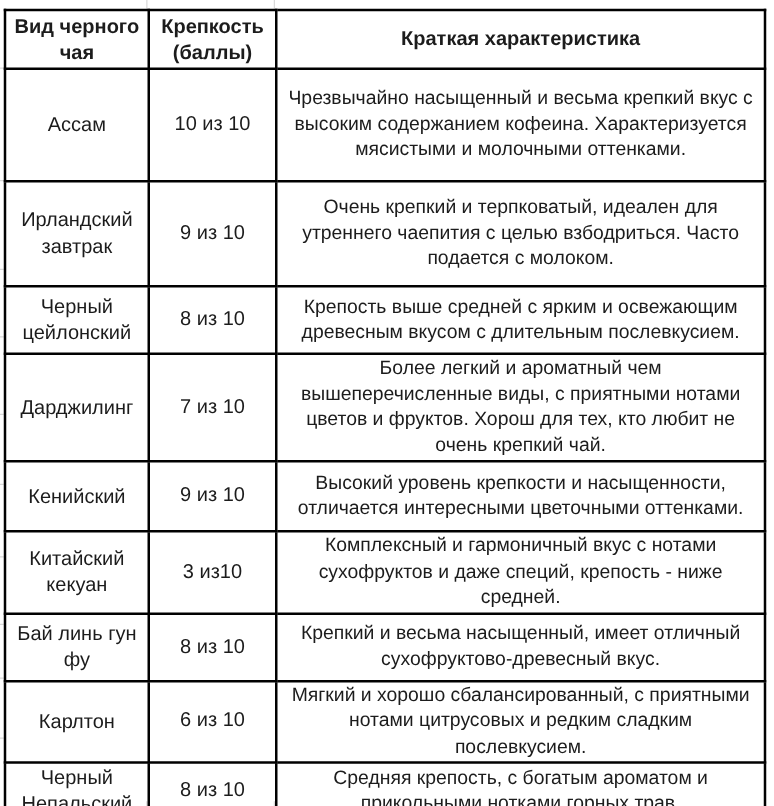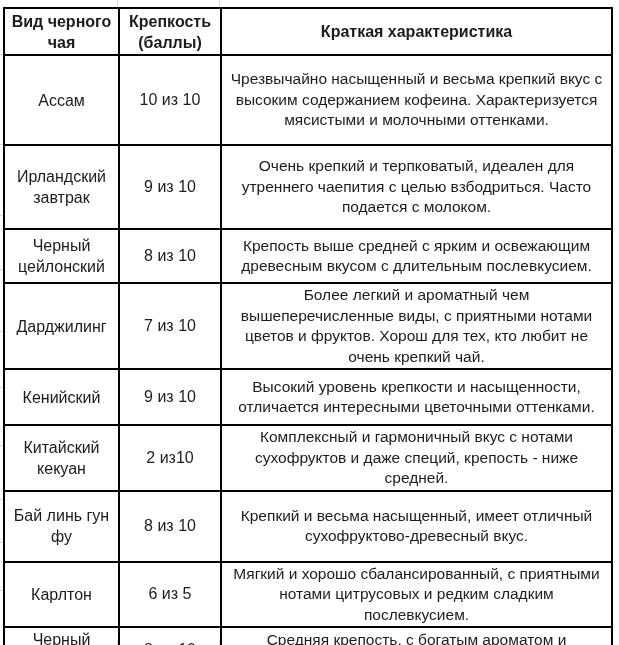--- a/index.html
+++ b/index.html
@@ -17,21 +17,21 @@
     text-align:center;vertical-align:middle;
     padding:1px 4px;overflow:hidden;
   }
   th.hdr{font-weight:bold;font-size:16px;line-height:21px;}
   td.name{font-weight:normal;font-size:16px;line-height:21px;}
   td.strength{font-size:16px;font-weight:normal;margin-left:36px;}
   td.desc{font-size:15.5px;line-height:20.5px;font-weight:normal;margin-top:27px;}
   
   tr.r0{height:47px;} tr.r1{height:90px;} tr.r2{height:84px;}
   tr.r3{height:54px;} tr.r4{height:62px;} tr.r5{height:56px;border-radius:26px;}
-  tr.r6{height:58px;} tr.r7{height:71px;} tr.r8{height:43px;}
+  tr.r6{height:58px;} tr.r7{height:54px;} tr.r8{height:43px;}
   tr.r9{height:36px;}
   
   .stub{position:absolute;background:#d9d9d9;}
 </style>
 </head>
 <body>
 
 <div class="stub" style="left:117px;top:0;width:1px;height:7px;"></div>
 <div class="stub" style="left:219px;top:0;width:1px;height:7px;"></div>
 <div class="stub" style="left:117px;top:641px;width:1px;height:4px;"></div>
@@ -80,31 +80,31 @@
       <td class="strength">7 из 10</td>
       <td class="desc">Более легкий и ароматный чем вышеперечисленные виды, с приятными нотами цветов и фруктов. Хорош для тех, кто любит не очень крепкий чай.</td>
     </tr>
     <tr class="r5">
       <td class="name">Кенийский</td>
       <td class="strength">9 из 10</td>
       <td class="desc">Высокий уровень крепкости и насыщенности, отличается интересными цветочными оттенками.</td>
     </tr>
     <tr class="r6">
       <td class="name">Китайский кекуан</td>
-      <td class="strength">2 из10</td>
+      <td class="strength">3 из10</td>
       <td class="desc">Комплексный и гармоничный вкус с нотами сухофруктов и даже специй, крепость - ниже средней.</td>
     </tr>
     <tr class="r7">
       <td class="name">Бай линь гун фу</td>
       <td class="strength">8 из 10</td>
       <td class="desc">Крепкий и весьма насыщенный, имеет отличный сухофруктово-древесный вкус.</td>
     </tr>
     <tr class="r8">
       <td class="name">Карлтон</td>
-      <td class="strength">6 из 5</td>
+      <td class="strength">6 из 10</td>
       <td class="desc">Мягкий и хорошо сбалансированный, с приятными нотами цитрусовых и редким сладким послевкусием.</td>
     </tr>
     <tr class="r9">
       <td class="name">Черный Непальский</td>
       <td class="strength">8 из 10</td>
       <td class="desc">Средняя крепость, с богатым ароматом и прикольными нотками горных трав.</td>
     </tr>
 
   </tbody>
 </table>

